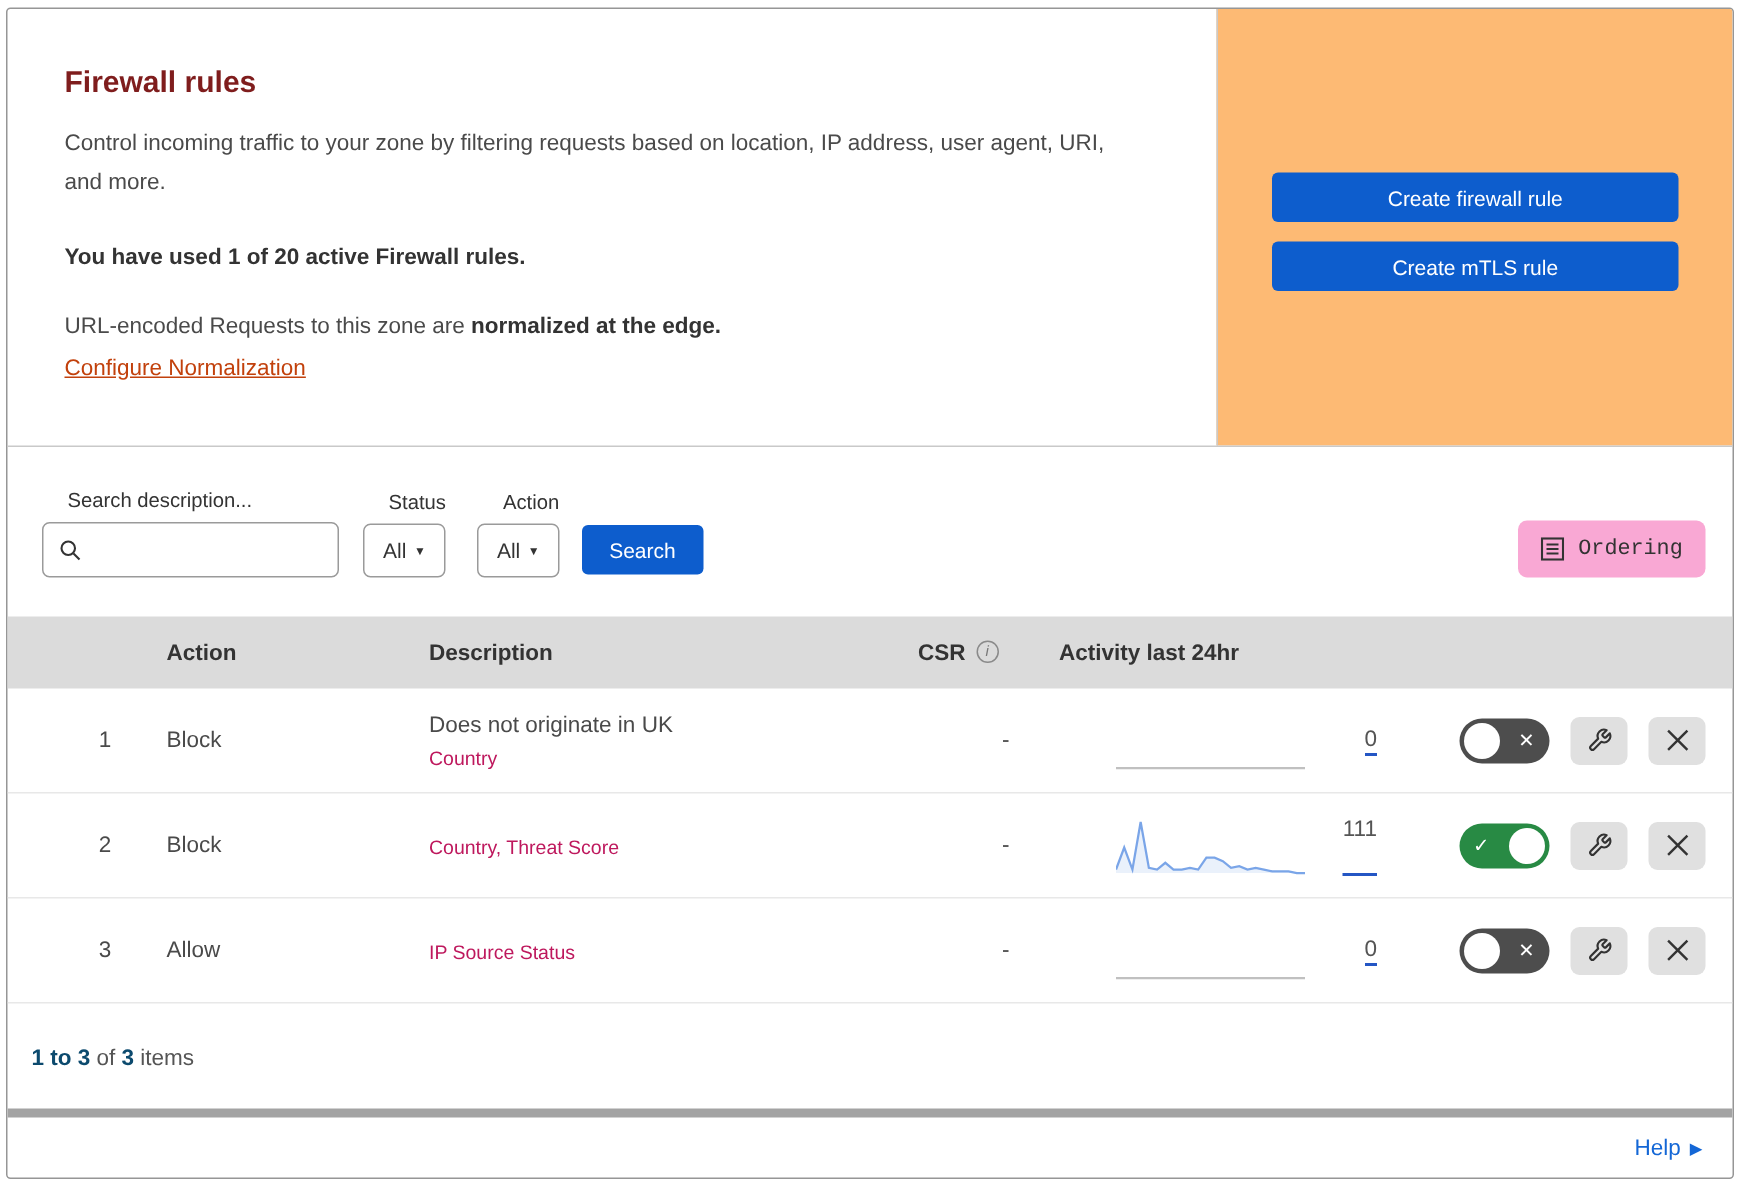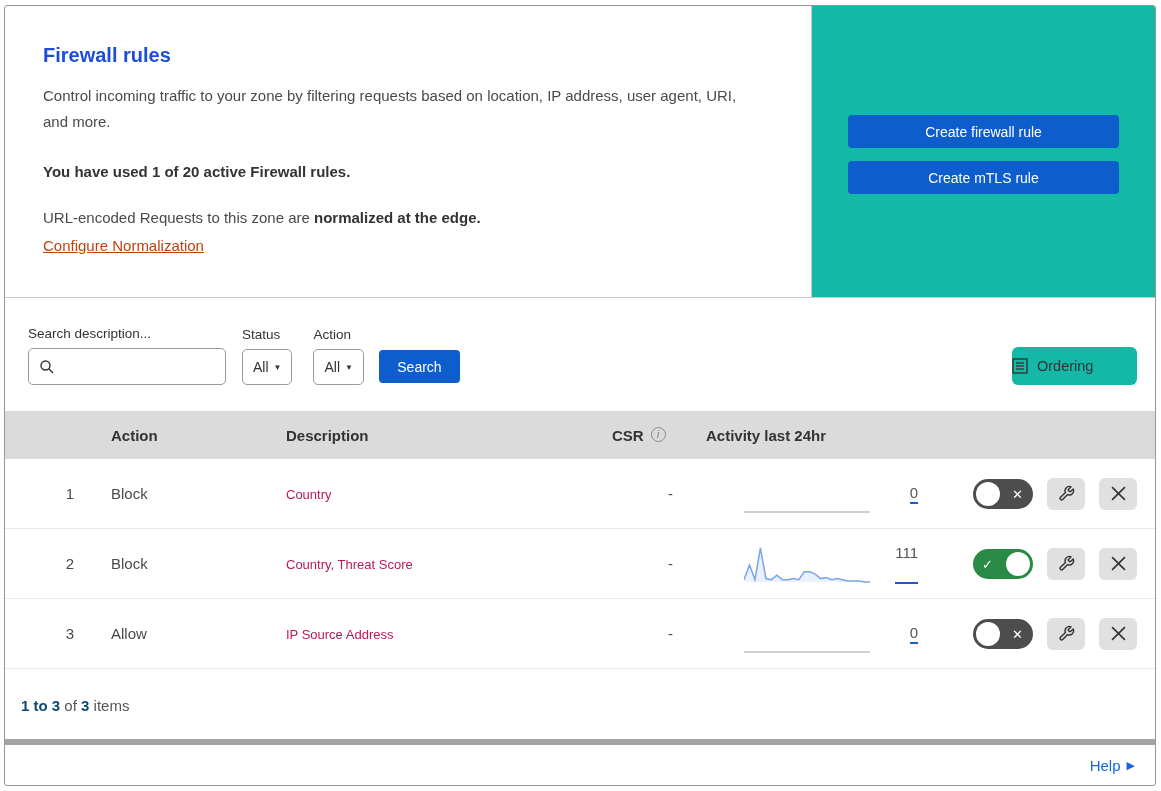--- a/index.html
+++ b/index.html
@@ -5,54 +5,54 @@
   * { box-sizing: border-box; margin: 0; padding: 0; }
   html,body { width:1161px; height:791px; background:#fff;
     font-family:"Liberation Sans","DejaVu Sans",sans-serif; color:#4a4a4a; }
   .card { position:absolute; left:4px; top:5px; width:1152px; height:781px;
     border:1px solid #969696; border-radius:3px; background:#fff;
     display:flex; flex-direction:column; overflow:hidden; }
 
   
   .top { height:291px; display:flex; flex:0 0 auto; }
   .top-left { flex:1; padding:38px 40px 0 38px; }
-  .page-title { font-size:20px; font-weight:600; color:#1d4ed8; margin-bottom:16px; }
+  .page-title { font-size:20px; font-weight:600; color:#7f1d1d; margin-bottom:16px; }
   .page-desc { font-size:15px; line-height:26px; color:#4a4a4a; max-width:720px; }
   .usage { font-size:15px; font-weight:700; color:#333; margin-top:28px; }
   .norm { font-size:15px; color:#4a4a4a; margin-top:26px; line-height:24px; }
   .norm b { color:#333; }
   .link { color:#c2410c; text-decoration:underline; font-size:15px; cursor:pointer; }
   .norm-link { display:inline-block; margin-top:4px; }
-  .top-right { width:344px; background:#14b8a6; border-left:1px solid #c9c9c9;
+  .top-right { width:344px; background:#fdba74; border-left:1px solid #c9c9c9;
     display:flex; flex-direction:column; justify-content:center; align-items:center; gap:13px;
     padding-top:6px; }
   .btn-primary { width:271px; height:33px; background:#0d5dcd; color:#fff; border:none;
     border-radius:4px; font-size:14px; font-family:inherit; cursor:pointer; }
 
   
   .filters { height:114px; border-top:1px solid #c9c9c9; display:flex;
     align-items:flex-end; padding:0 18px 26px 23px; }
   .fgroup { display:flex; flex-direction:column; }
-  .flabel { font-size:13.5px; color:#333; margin-bottom:7px; }
+  .flabel { font-size:13.5px; color:#333; margin-bottom:7px;margin-left:17px; }
   .search-box { width:198px; height:37px; border:1px solid #9a9a9a; border-radius:5px;
     background:#fff; display:flex; align-items:center; padding-left:10px; }
   .search-box input { border:none; outline:none; flex:1; height:30px; font-size:14px;
     font-family:inherit; background:transparent; }
   .mag { width:16px; height:16px; margin-right:6px; flex:0 0 auto; }
   .select { height:36px; border:1px solid #9a9a9a; border-radius:5px; background:#fff;
     display:flex; align-items:center; justify-content:center; gap:5px; font-size:14px;
     color:#333; cursor:pointer; padding:0 10px; }
   .caret { font-size:8px; color:#333; }
   .gap16 { width:16px; } .gap21 { width:21px; } .gap15 { width:15px; }
   .btn-search { width:81px; height:33px; margin-bottom:2px; background:#0d5dcd; color:#fff;
     border:none; border-radius:4px; font-size:14px; font-family:inherit; cursor:pointer; }
   .spacer { flex:1; }
-  .btn-ordering { width:125px; height:38px; background:#14b8a6; border:none; border-radius:6px;
-    font-size:14.5px; color:#333; font-family:Liberation Sans, sans-serif; cursor:pointer;
-    display:flex; align-items:center; gap:9px; }
+  .btn-ordering { width:125px; height:38px; background:#f9a8d4; border:none; border-radius:6px;
+    font-size:14.5px; color:#333; font-family:Liberation Mono, monospace; cursor:pointer;
+    display:flex; align-items:center; justify-content:center; gap:9px; }
 
   
   .cols { display:flex; align-items:center; }
   .c-num  { width:106px; text-align:center; padding-left:24px; }
   .c-action { width:175px; }
   .c-desc { width:320px; }
   .c-csr  { width:100px; }
   .c-act  { width:250px; }
   .c-ctrl { flex:1; display:flex; align-items:center; justify-content:flex-end;
             gap:14px; padding-right:18px; }
@@ -166,20 +166,21 @@
       <span class="info-icon">i</span>
     </div>
     <div class="c-act">Activity last 24hr</div>
     <div class="c-ctrl"></div>
   </div>
 
   <div class="cols trow">
     <div class="c-num">1</div>
     <div class="c-action">Block</div>
     <div class="c-desc">
+      <div class="desc-title">Does not originate in UK</div>
       <div class="desc-sub">Country</div>
     </div>
     <div class="c-csr">-</div>
     <div class="c-act" style="display:flex;align-items:center;">
       <div class="spark">
           <svg width="126" height="40">
             <line x1="0" y1="38" x2="126" y2="38" stroke="#c0c0c0" stroke-width="1.5"></line>
           </svg>
         </div>
       <a class="count-link">0</a>
@@ -237,21 +238,21 @@
             <line x1="13" y1="1" x2="1" y2="13" stroke="#333" stroke-width="1.5"></line>
           </svg>
       </button>
     </div>
   </div>
 
   <div class="cols trow">
     <div class="c-num">3</div>
     <div class="c-action">Allow</div>
     <div class="c-desc">
-      <div class="desc-sub">IP Source Address</div>
+      <div class="desc-sub">IP Source Status</div>
     </div>
     <div class="c-csr">-</div>
     <div class="c-act" style="display:flex;align-items:center;">
       <div class="spark">
           <svg width="126" height="40">
             <line x1="0" y1="38" x2="126" y2="38" stroke="#c0c0c0" stroke-width="1.5"></line>
           </svg>
         </div>
       <a class="count-link">0</a>
     </div>

